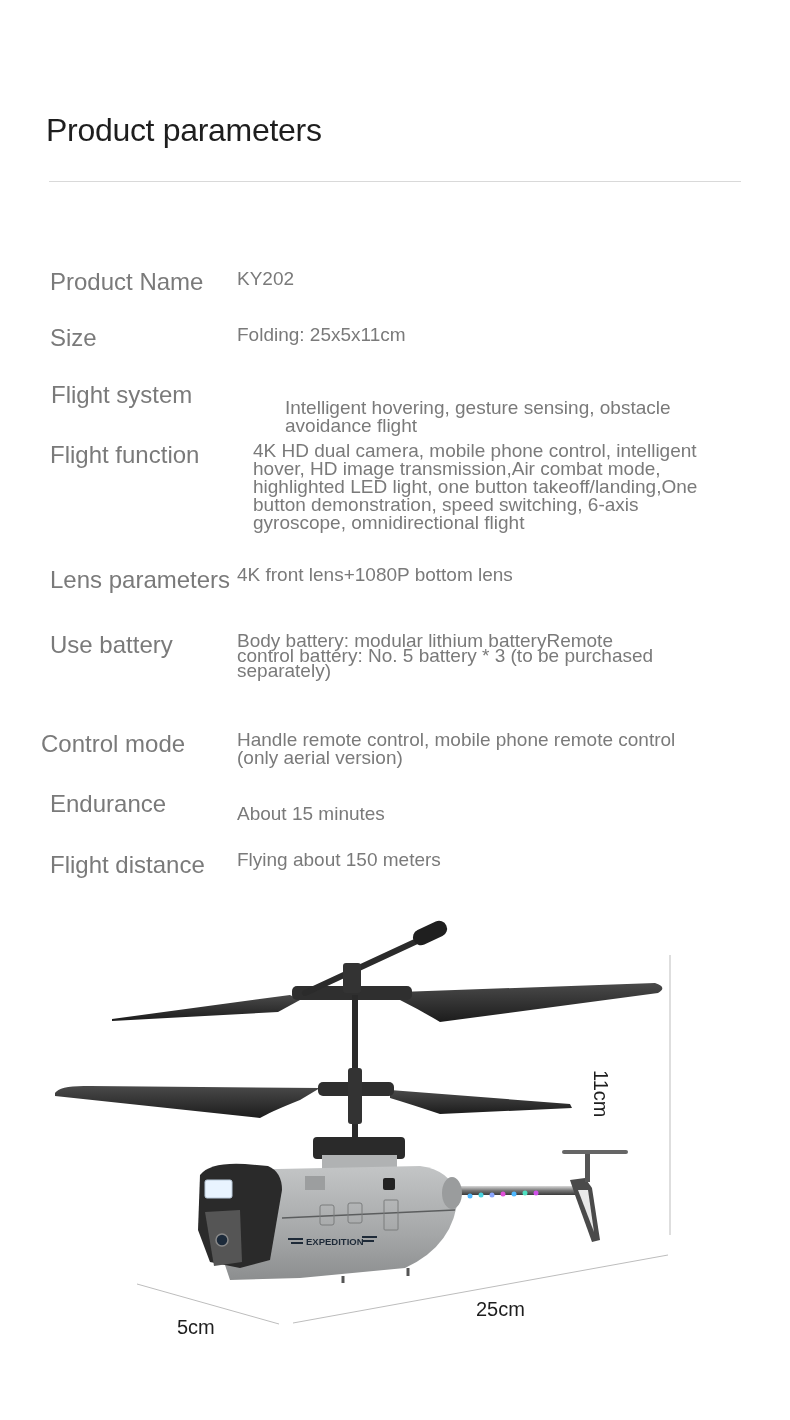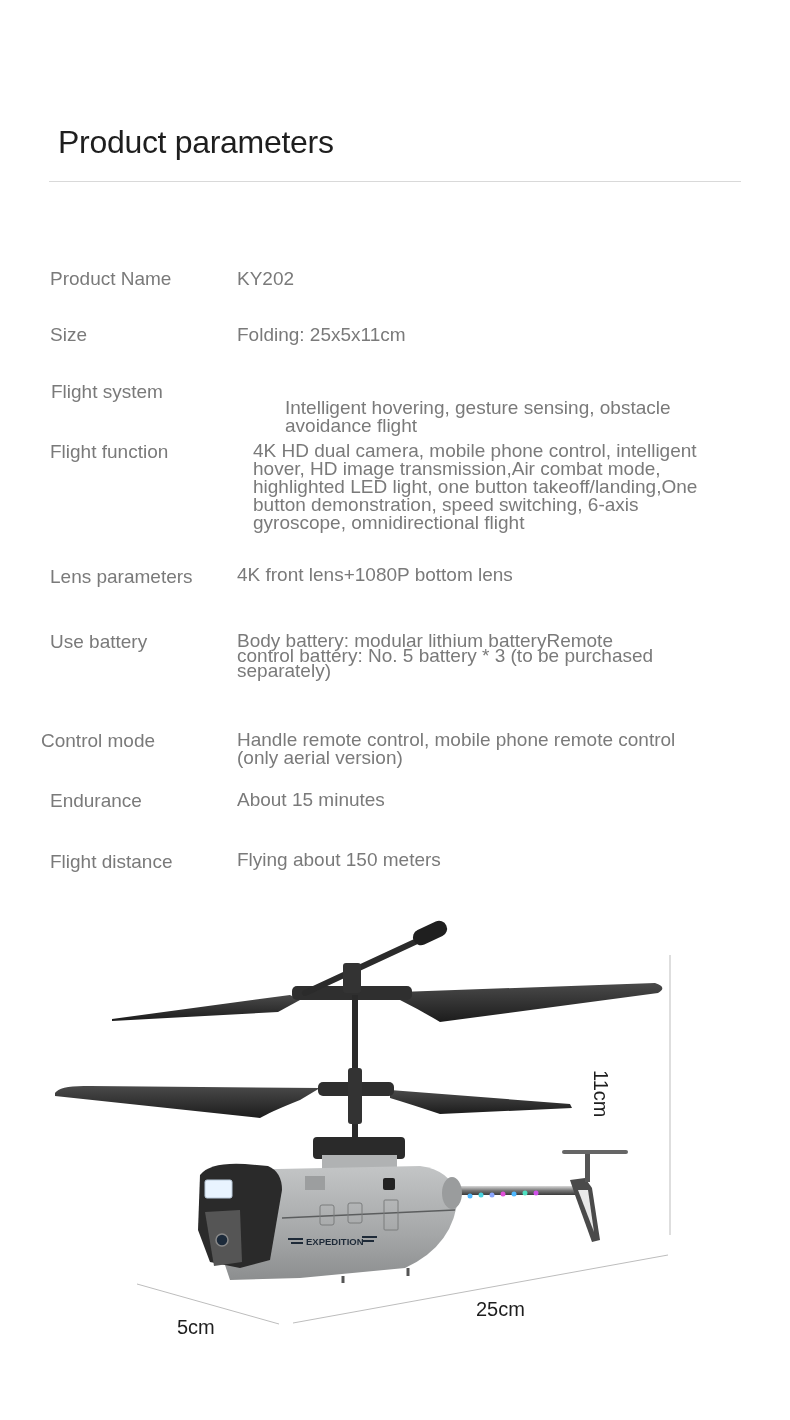--- a/index.html
+++ b/index.html
@@ -1,22 +1,22 @@
 <!DOCTYPE html>
 <html><head>
   <meta charset="utf-8">
   <style>
     html, body { margin: 0; padding: 0; background: #ffffff; }
     body { width: 790px; height: 1420px; position: relative; overflow: hidden;
            font-family: "Liberation Sans", "DejaVu Sans", sans-serif; }
     .title { position: absolute; left: 46px; top: 112px; font-size: 32px; color: #1e1e1e;
-             font-weight: normal; margin: 12px; letter-spacing: -0.3px; }
+             font-weight: normal; margin: 0; letter-spacing: -0.3px; }
     .divider { position: absolute; left: 49px; top: 181px; width: 692px; height: 1px; background: #d9d9d9; }
     .row { position: absolute; left: 0; width: 790px; }
-    .label { position: absolute; left: 50px; font-size: 19px; color: #7a7a7a; white-space: nowrap; }
+    .label { position: absolute; left: 50px; font-size: 24px; color: #7a7a7a; white-space: nowrap; }
     .value { position: absolute; left: 237px; width: 470px; font-size: 19px; color: #7a7a7a; line-height: 18px; }
     .value.tight { line-height: 15px; }
     .figure { position: absolute; left: 0; top: 900px; width: 790px; height: 520px; }
     .dim { position: absolute; font-size: 20px; color: #1e1e1e; }
     .dim-h { position: absolute; left: 612px; top: 1070px; transform: rotate(90deg); transform-origin: left top; font-size: 20px; color:#1e1e1e; }
   </style>
 </head>
 <body>
 
 <h1 class="title">Product parameters</h1>
@@ -46,21 +46,21 @@
   <div class="row" style="top:631px;">
     <span class="label">Use battery</span>
     <span class="value tight" style="top:2px; width:425px;">Body battery: modular lithium batteryRemote control battery: No. 5 battery * 3 (to be purchased separately)</span>
   </div>
   <div class="row" style="top:730px;">
     <span class="label" style="left:41px;">Control mode</span>
     <span class="value" style="top:1px; width:480px;">Handle remote control, mobile phone remote control (only aerial version)</span>
   </div>
   <div class="row" style="top:790px;">
     <span class="label">Endurance</span>
-    <span class="value" style="top:1px;">About 15 minutes</span>
+    <span class="value" style="top:15px;">About 15 minutes</span>
   </div>
   <div class="row" style="top:851px;">
     <span class="label">Flight distance</span>
     <span class="value" style="top:0px;">Flying about 150 meters</span>
   </div>
 </div>
 
 <svg class="figure" viewBox="0 900 790 520" width="790" height="520" xmlns="http://www.w3.org/2000/svg">
   <defs>
     <linearGradient id="bodyGrad" x1="0" y1="0" x2="0" y2="1">

